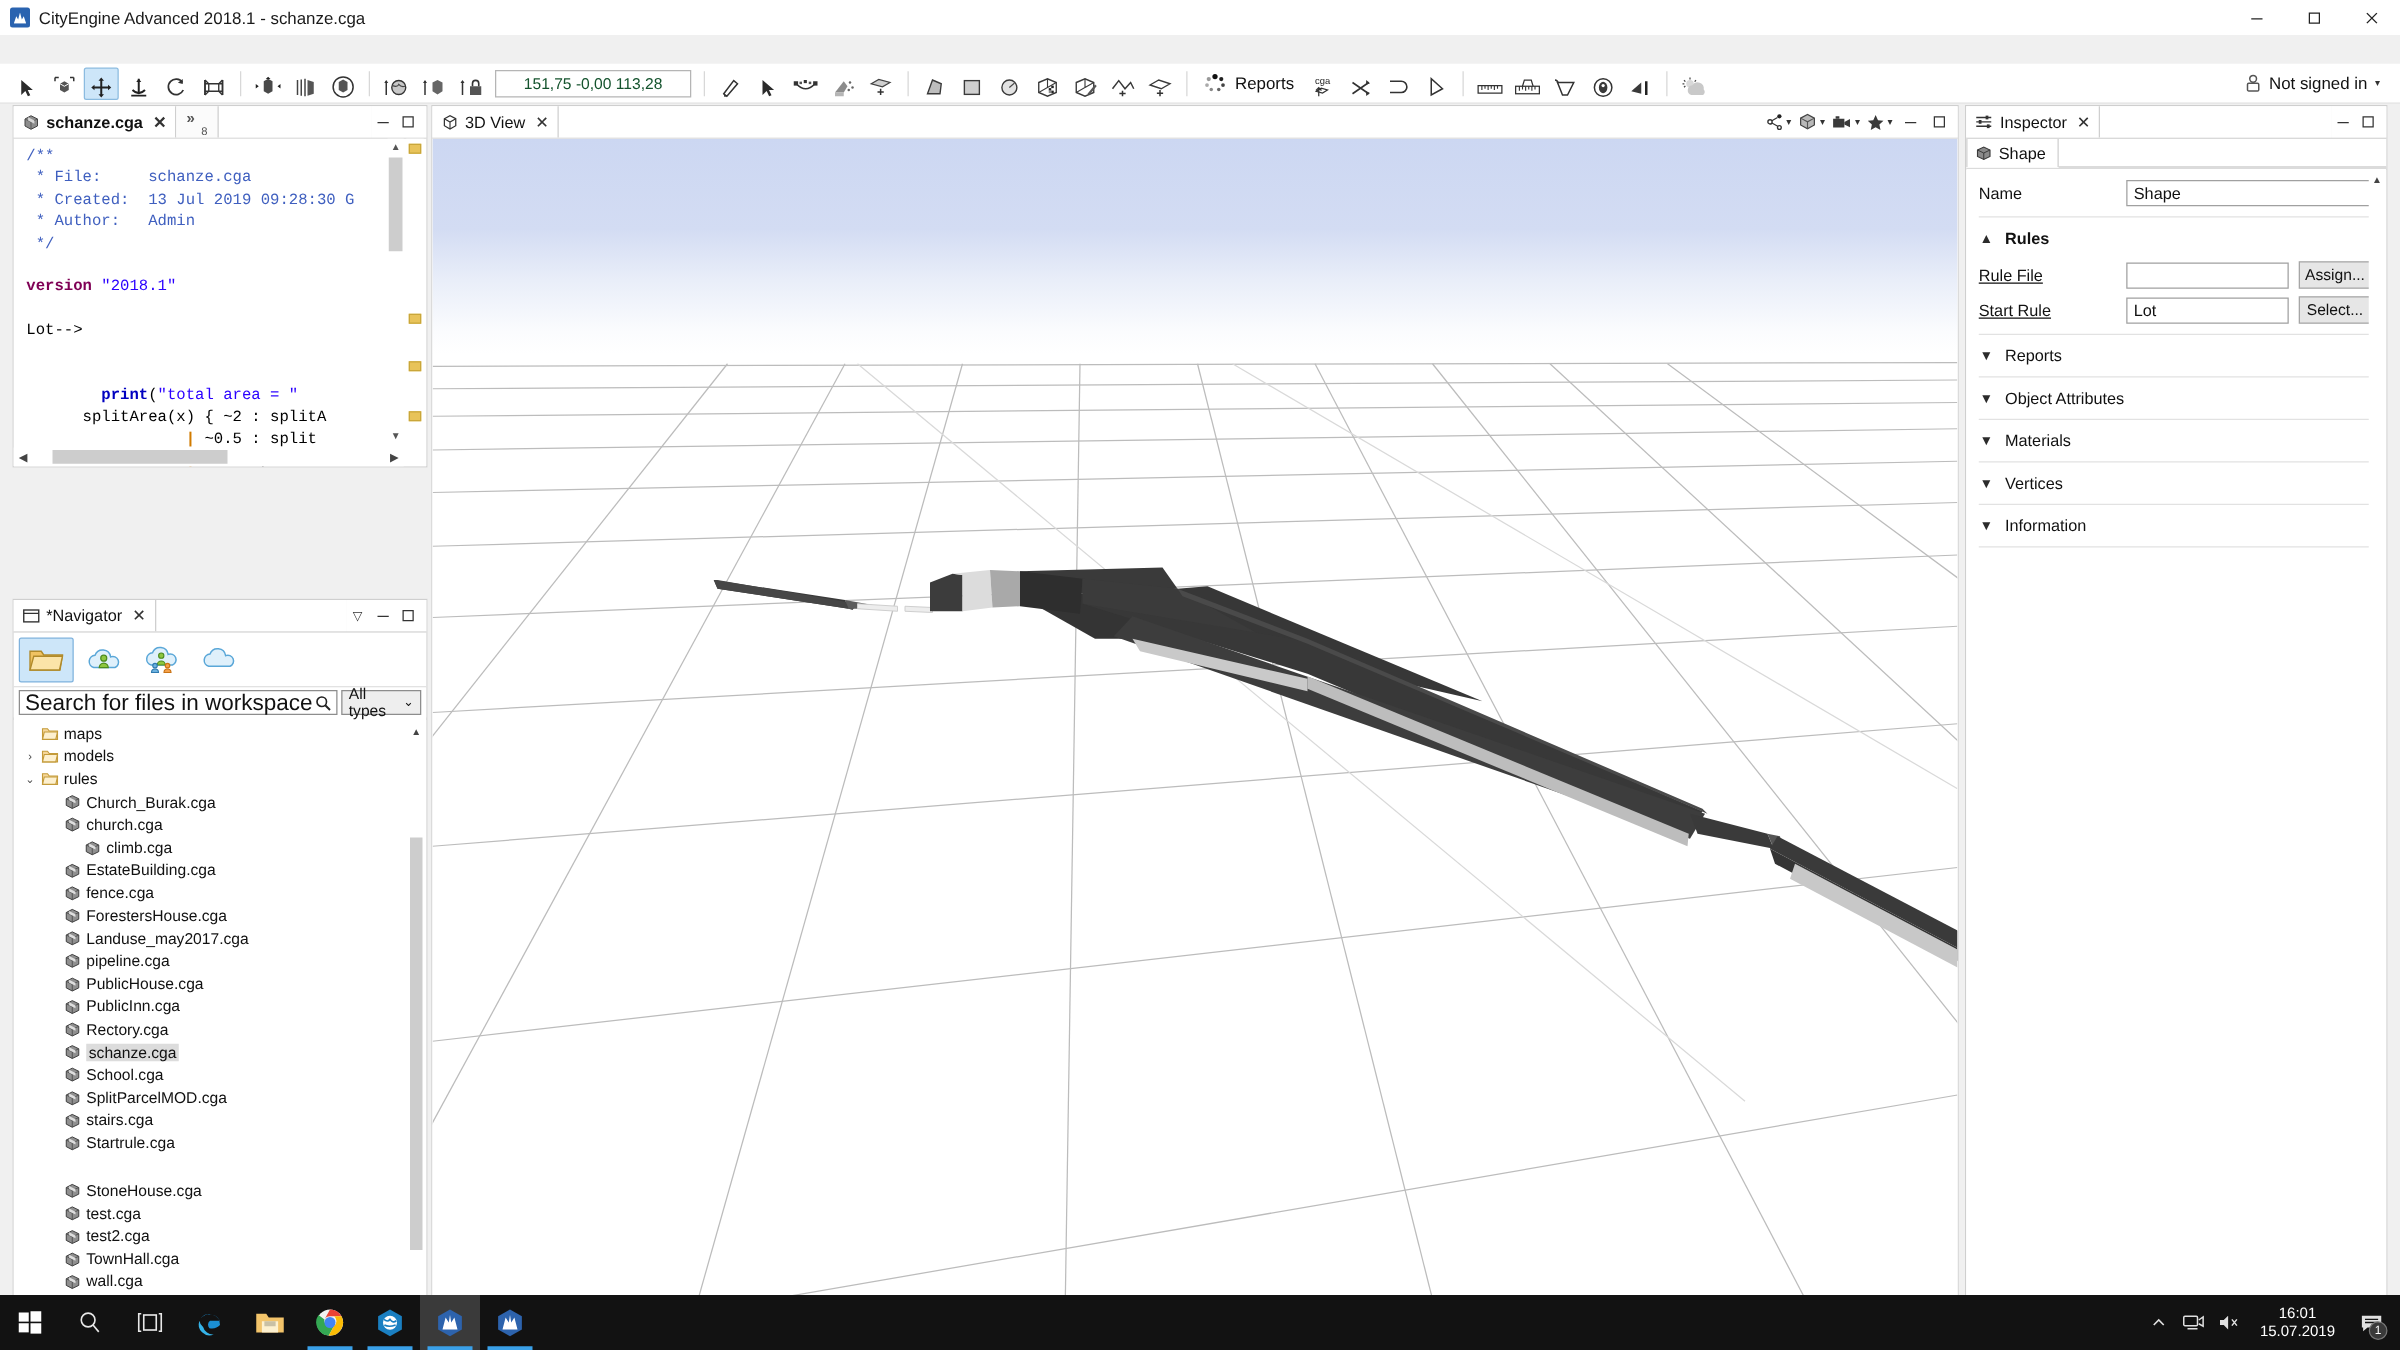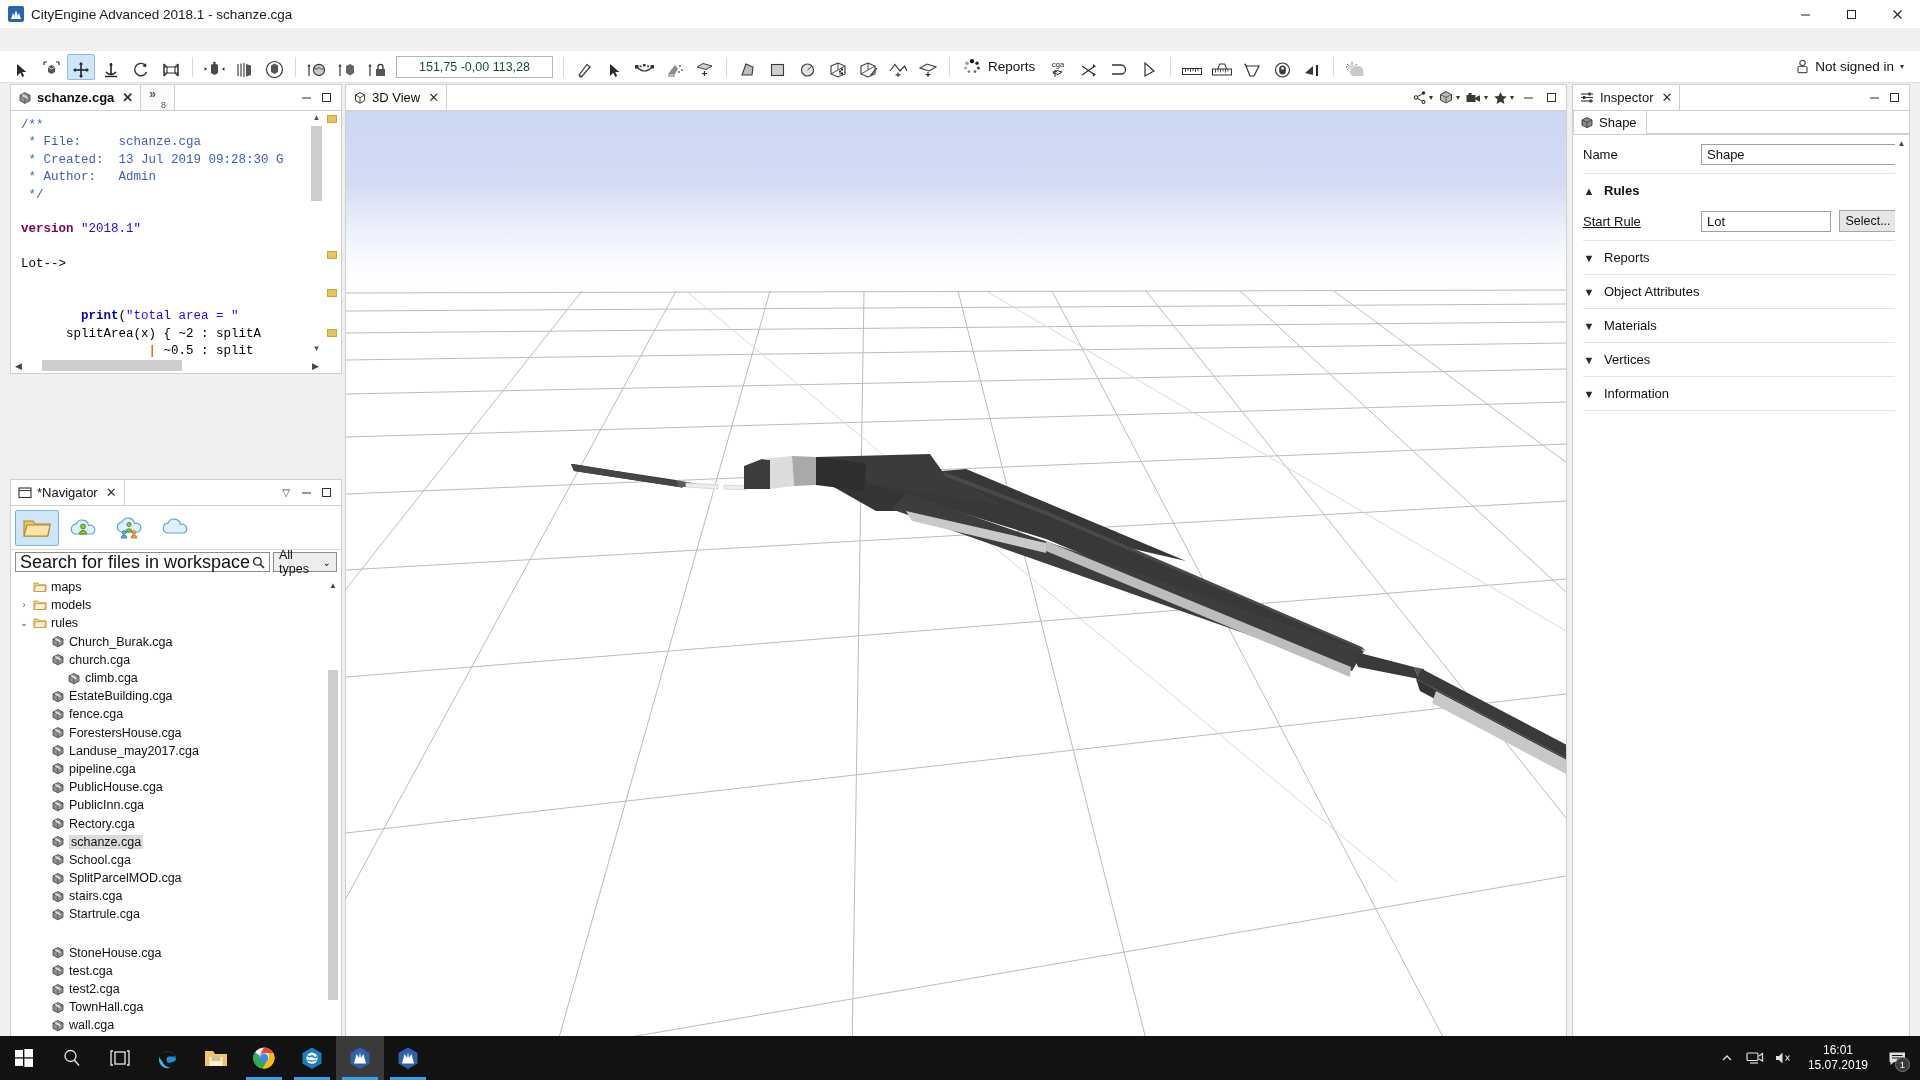--- a/index.html
+++ b/index.html
@@ -1187,20 +1187,27 @@
             <span>Shape</span>
           </div>
         </div>
         <div class="sec-sep"></div>
 
         <div class="section bold">
           <span class="chev">▲</span>
           <span>Rules</span>
         </div>
 
+        <div class="frow" style="padding-top:2px;padding-bottom:3px;">
+          <div class="flabel link">Rule File</div>
+          <div class="finput">
+            <span></span>
+          </div>
+          <div class="fbtn">Assign...</div>
+        </div>
         <div class="frow" style="padding-top:3px;padding-bottom:8px;">
           <div class="flabel link">Start Rule</div>
           <div class="finput">
             <span>Lot</span>
           </div>
           <div class="fbtn">Select...</div>
         </div>
 
         <div id="insp-sections">
             <div class="sec-sep"></div>

